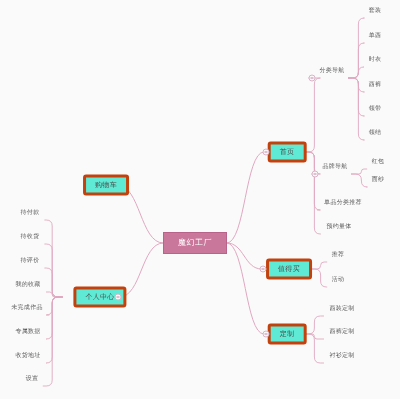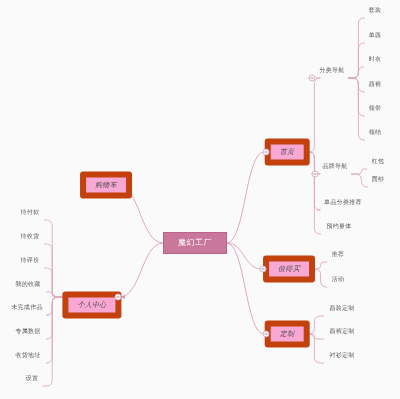--- a/index.html
+++ b/index.html
@@ -38,28 +38,27 @@
     color: #ffffff;
     border: 1px solid #b9628a;
     border-radius: 0;
     font-size: 8px;
     padding: 6px 14px;
     letter-spacing: 0.5px;
     box-shadow: 0 0 0 0 transparent;
   }
   
   .node.lvl1 {
-    background: #f9a8d4;
+    background: #5eead4;
     color: #4a4a4a;
-    border: 6px solid #c2410c;
+    border: 3px solid #c2410c;
     border-radius: 3px;
     font-size: 7px;
     padding: 4px 9px;
     letter-spacing: 0.3px;
-    font-style: italic;
   }
   
   .node.leaf {
     color: #5a5a5a;
     font-size: 6px;
     letter-spacing: 0.3px;
     padding: 1px 2px;
     background: transparent;
     border: none;
   }
@@ -144,21 +143,21 @@
       <div class="node lvl1" style="left: 289px; top: 269px; text-align: center;">值得买</div>
       <div class="toggle" style="left: 263.4px; top: 269px;"></div>
       <div class="node leaf" style="left: 338px; top: 258px; transform: translate(-50%, -100%);">推荐</div>
       <div class="node leaf" style="left: 338px; top: 283px; transform: translate(-50%, -100%);">活动</div>
       <div class="node lvl1" style="left: 287px; top: 334px;">定制</div>
       <div class="toggle" style="left: 265.6px; top: 334px;"></div>
       <div class="node leaf" style="left: 342px; top: 312px; transform: translate(-50%, -100%);">西装定制</div>
       <div class="node leaf" style="left: 342px; top: 335px; transform: translate(-50%, -100%);">西裤定制</div>
       <div class="node leaf" style="left: 342px; top: 359px; transform: translate(-50%, -100%);">衬衫定制</div>
       <div class="node lvl1" style="left: 106px; top: 185px;">购物车</div>
-      <div class="node lvl1" style="left: 92px; top: 297px; margin-top: 8px;">个人中心</div>
+      <div class="node lvl1" style="left: 100px; top: 297px;">个人中心</div>
       <div class="toggle" style="left: 117.8px; top: 297px;"></div>
       <div class="node leaf" style="left: 30px; top: 216px; transform: translate(-50%, -100%);">待付款</div>
       <div class="node leaf" style="left: 30px; top: 240px; transform: translate(-50%, -100%);">待收货</div>
       <div class="node leaf" style="left: 30px; top: 264px; transform: translate(-50%, -100%);">待评价</div>
       <div class="node leaf" style="left: 28px; top: 288px; transform: translate(-50%, -100%);">我的收藏</div>
       <div class="node leaf" style="left: 27px; top: 311px; transform: translate(-50%, -100%);">未完成作品</div>
       <div class="node leaf" style="left: 28px; top: 335px; transform: translate(-50%, -100%);">专属数据</div>
       <div class="node leaf" style="left: 28px; top: 359px; transform: translate(-50%, -100%);">收货地址</div>
       <div class="node leaf" style="left: 32px; top: 382px; transform: translate(-50%, -100%);">设置</div>
     </div>

